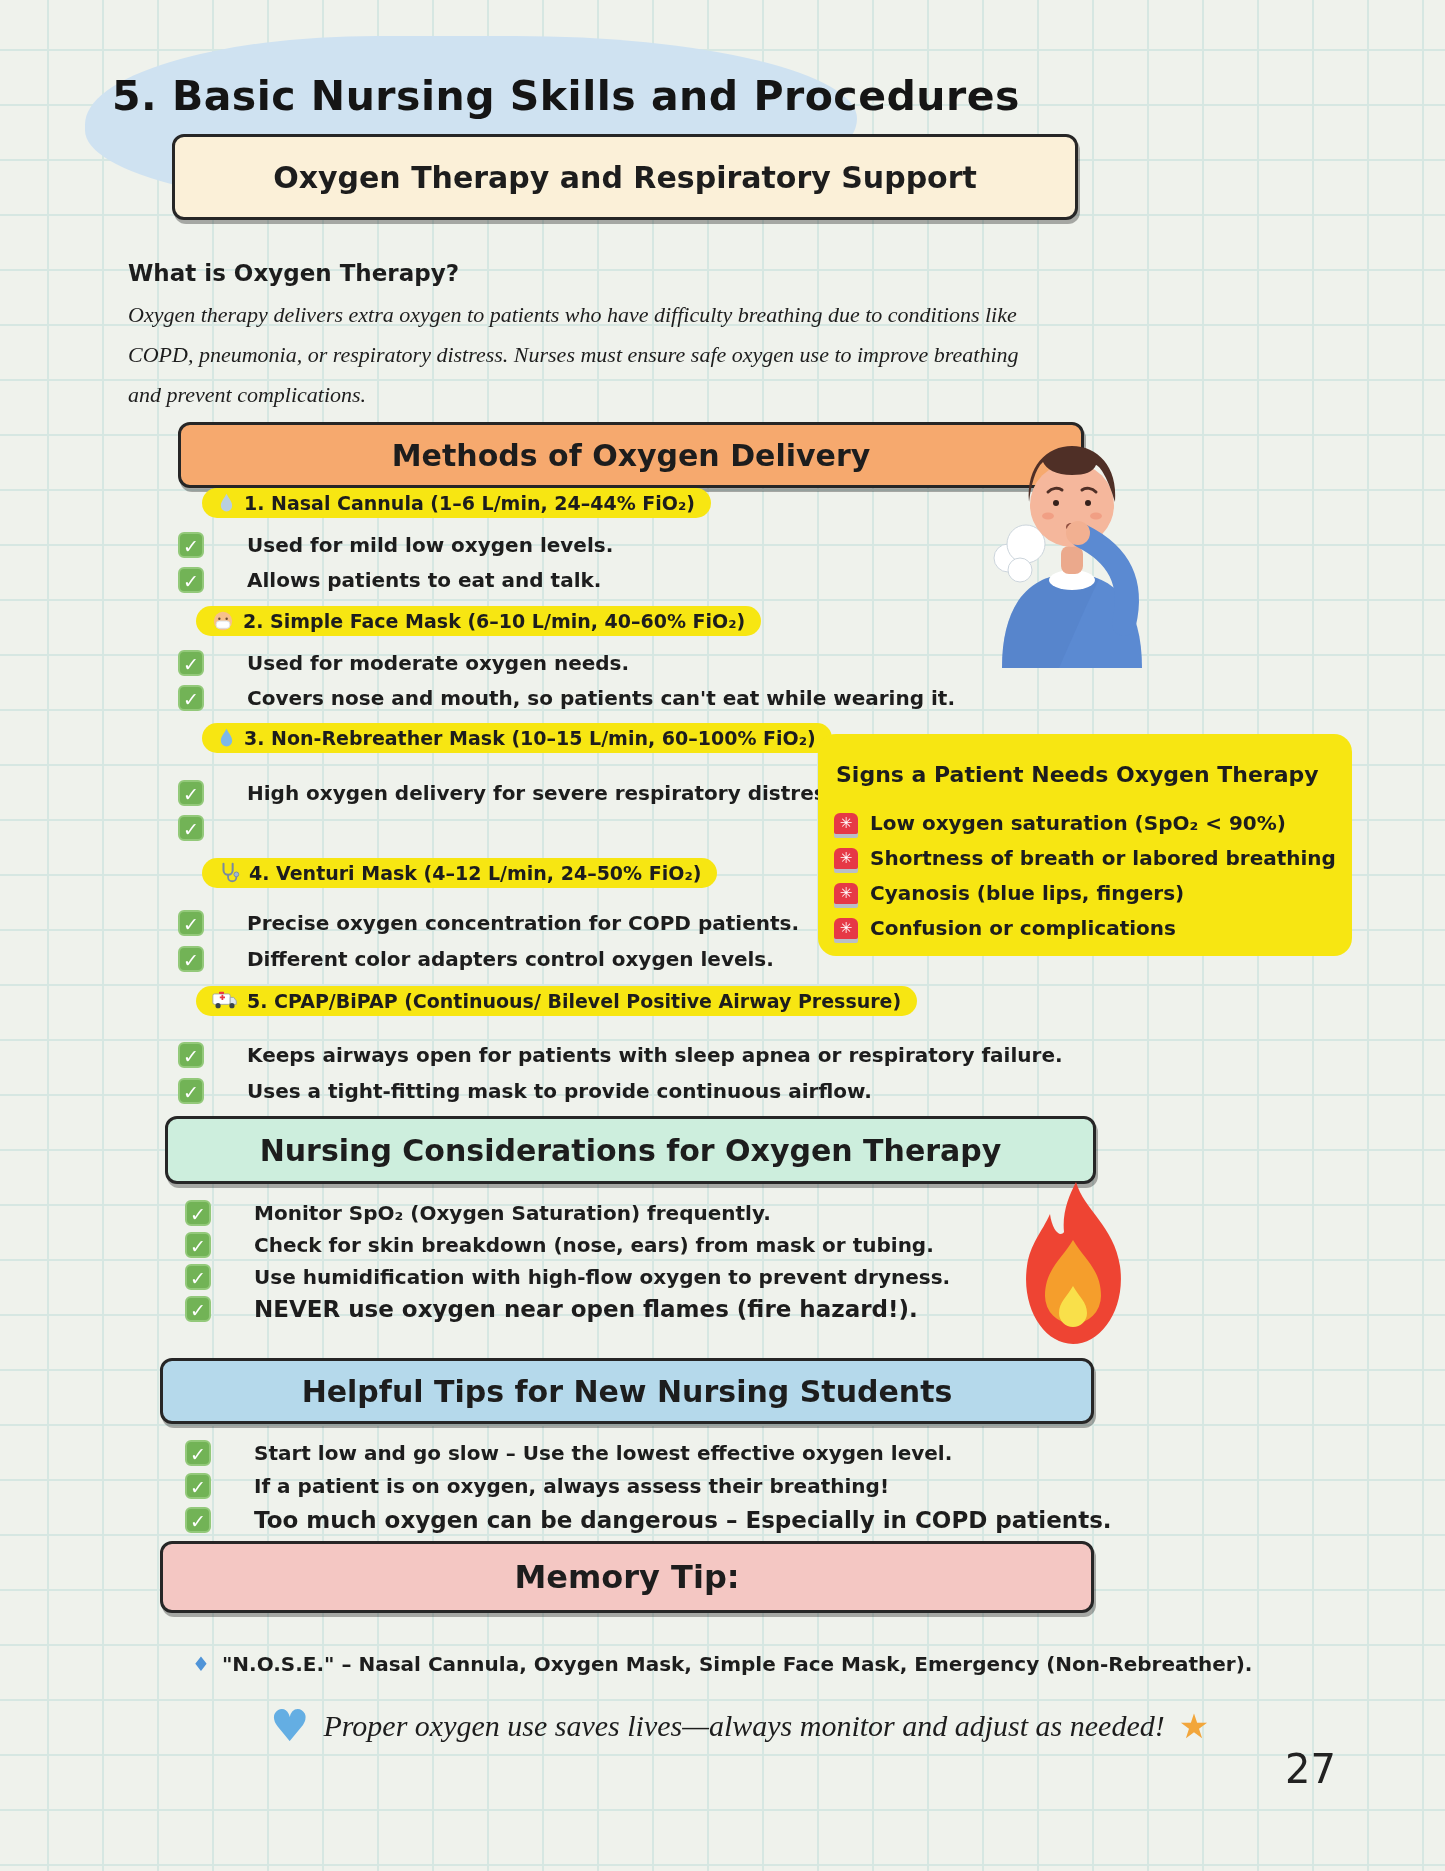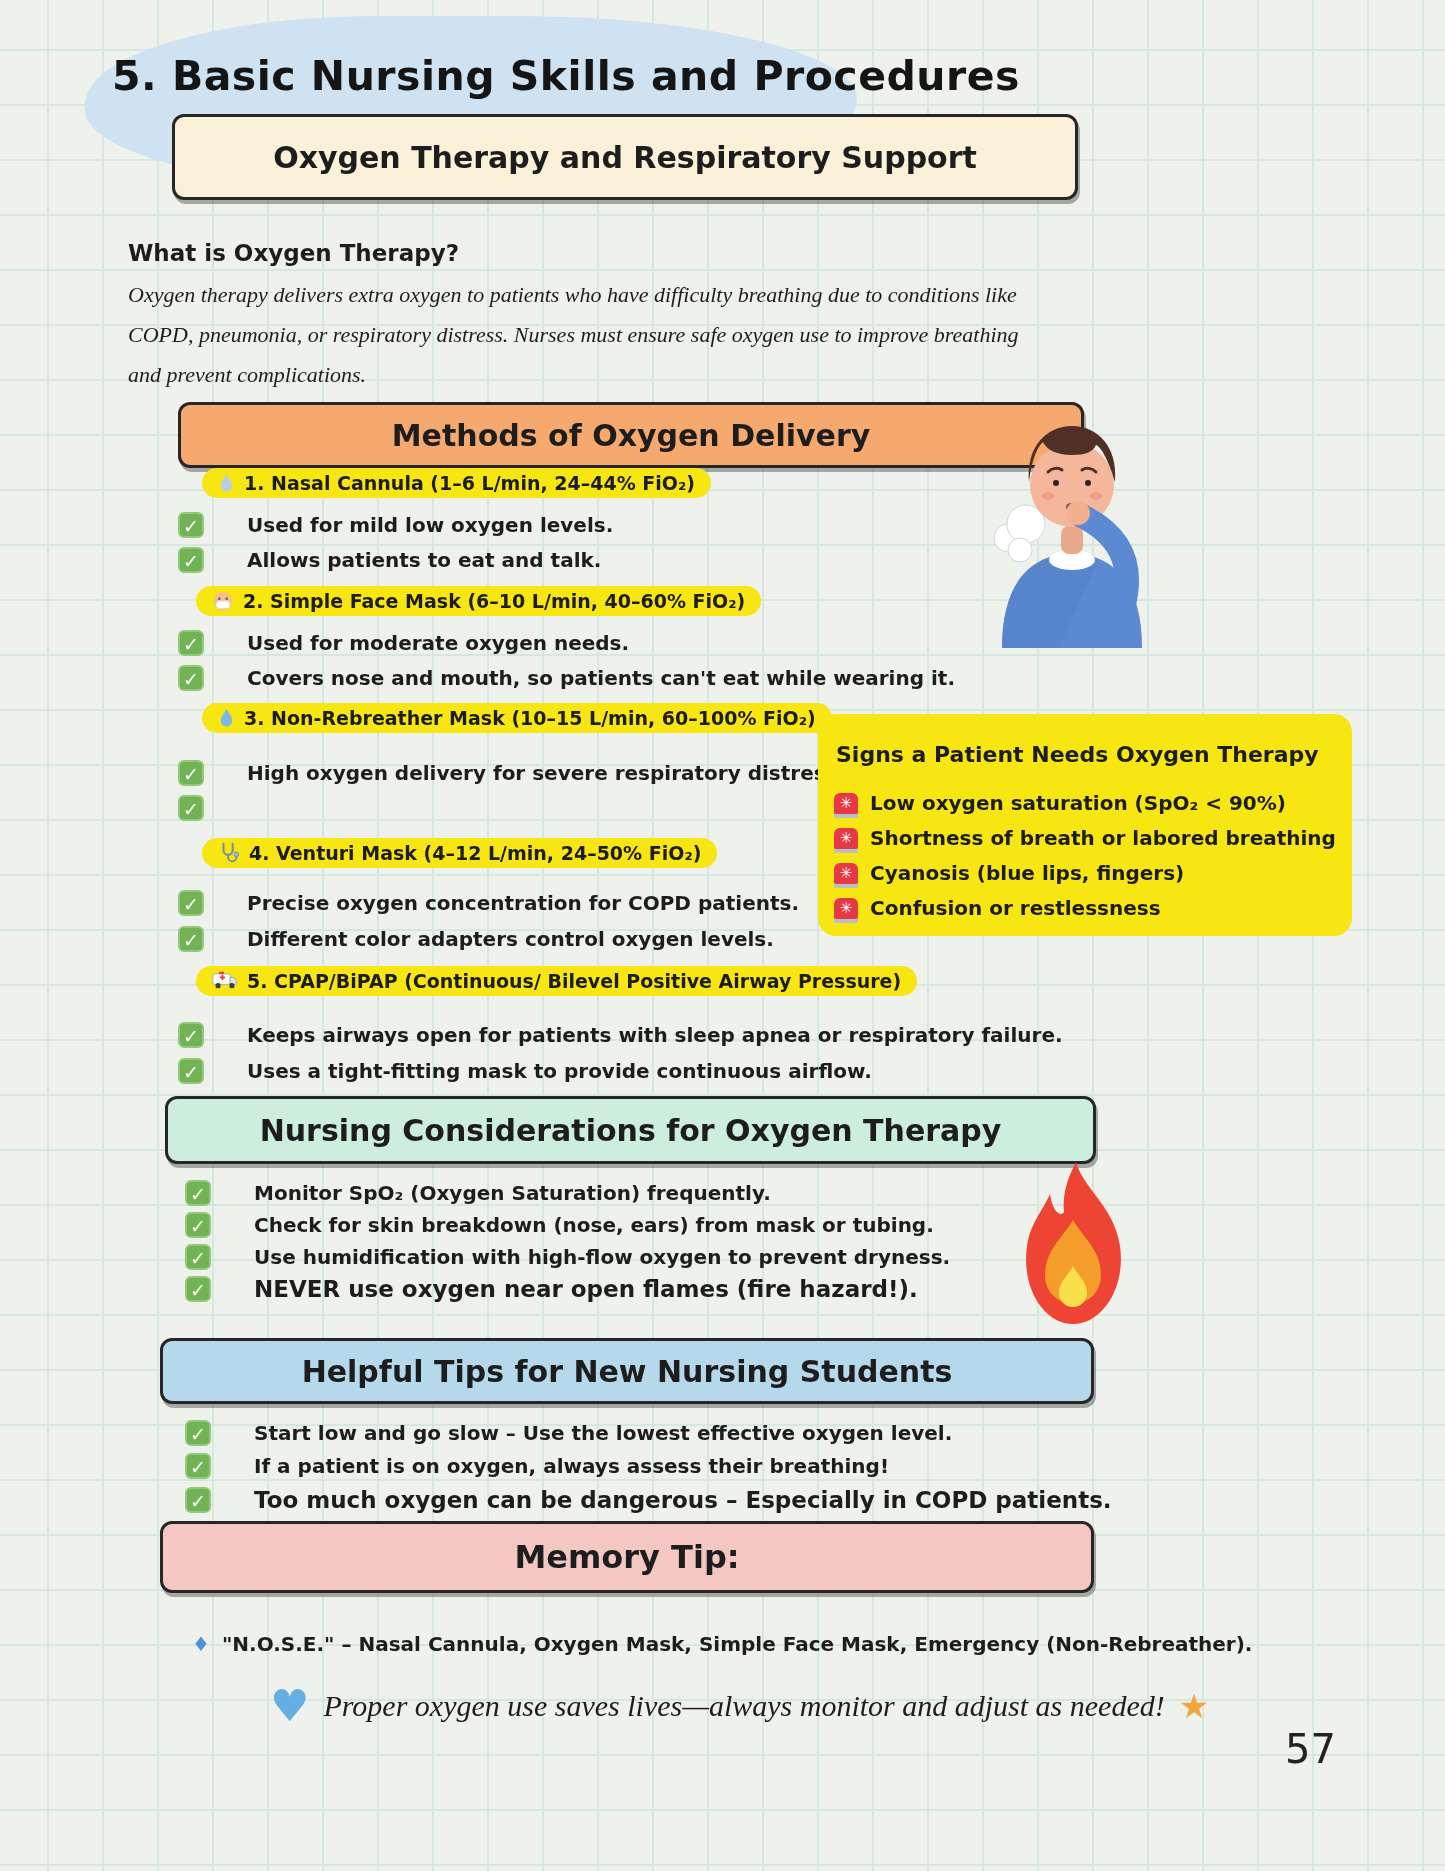--- a/index.html
+++ b/index.html
@@ -2,21 +2,21 @@
 <html><head>
 <meta charset="utf-8">
 <style>
   html,body{margin:0;padding:0;}
   body{font-family:"DejaVu Sans",sans-serif;background:#dfe3de;}
   .page{position:relative;width:1445px;height:1871px;margin:0 auto;overflow:hidden;
     background-color:#eff2ec;
     background-image:linear-gradient(#d6e7e2 1.5px,transparent 1.5px),
                      linear-gradient(90deg,#d6e7e2 1.5px,transparent 1.5px);
     background-size:55px 55px;background-position:-8px -6px;color:#1d1d1d;}
-  .abs{position:absolute;}
+  .abs{position:absolute;margin-top:20px;}
   .blob{left:85px;top:16px;width:772px;height:174px;background:#cfe2f1;
     border-radius:46% 54% 48% 52% / 62% 58% 64% 56%;}
   .page-title{left:112px;top:52px;font-size:41px;font-weight:bold;letter-spacing:.5px;color:#151515;}
   .banner{border:3px solid #262626;display:flex;align-items:center;justify-content:center;
     font-weight:bold;box-shadow:2px 4px 0 rgba(30,30,30,.35);border-radius:12px;}
   .subtitle-box{left:172px;top:114px;width:900px;height:80px;background:#fbf0d8;font-size:30px;}
   .intro-h{left:128px;top:240px;font-size:23px;font-weight:bold;}
   .hand{font-family:"Liberation Serif","DejaVu Serif",serif;font-style:italic;}
   .intro-line{left:128px;width:960px;font-size:22px;}
   .banner-orange{left:178px;top:402px;width:900px;height:60px;background:#f6a96e;font-size:30px;}
@@ -191,21 +191,21 @@
     <div class="sign-row">
       <span class="siren">✳</span>
       <span class="sign-txt">Shortness of breath or labored breathing</span>
     </div>
     <div class="sign-row">
       <span class="siren">✳</span>
       <span class="sign-txt">Cyanosis (blue lips, fingers)</span>
     </div>
     <div class="sign-row">
       <span class="siren">✳</span>
-      <span class="sign-txt">Confusion or restlessness</span>
+      <span class="sign-txt">Confusion or complications</span>
     </div>
   </div>
 
   <div class="abs banner banner-mint">Nursing Considerations for Oxygen Therapy</div>
 
   <div class="abs point" style="left:185px;top:1180px">
     <span class="chk">✓</span>
     <span class="pt">Monitor SpO₂ (Oxygen Saturation) frequently.</span>
   </div>
   <div class="abs point" style="left:185px;top:1212px">
@@ -250,15 +250,15 @@
     <span class="diamond">♦</span>
     <span class="memory-txt">"N.O.S.E." – Nasal Cannula, Oxygen Mask, Simple Face Mask, Emergency (Non-Rebreather).</span>
   </div>
 
   <div class="abs footer-row">
     <span class="heart">♥</span>
     <span class="hand footer-txt">Proper oxygen use saves lives—always monitor and adjust as needed!</span>
     <span class="star">★</span>
   </div>
 
-  <div class="abs page-num">57</div>
+  <div class="abs page-num">27</div>
 
 </div>
 
 </body></html>

